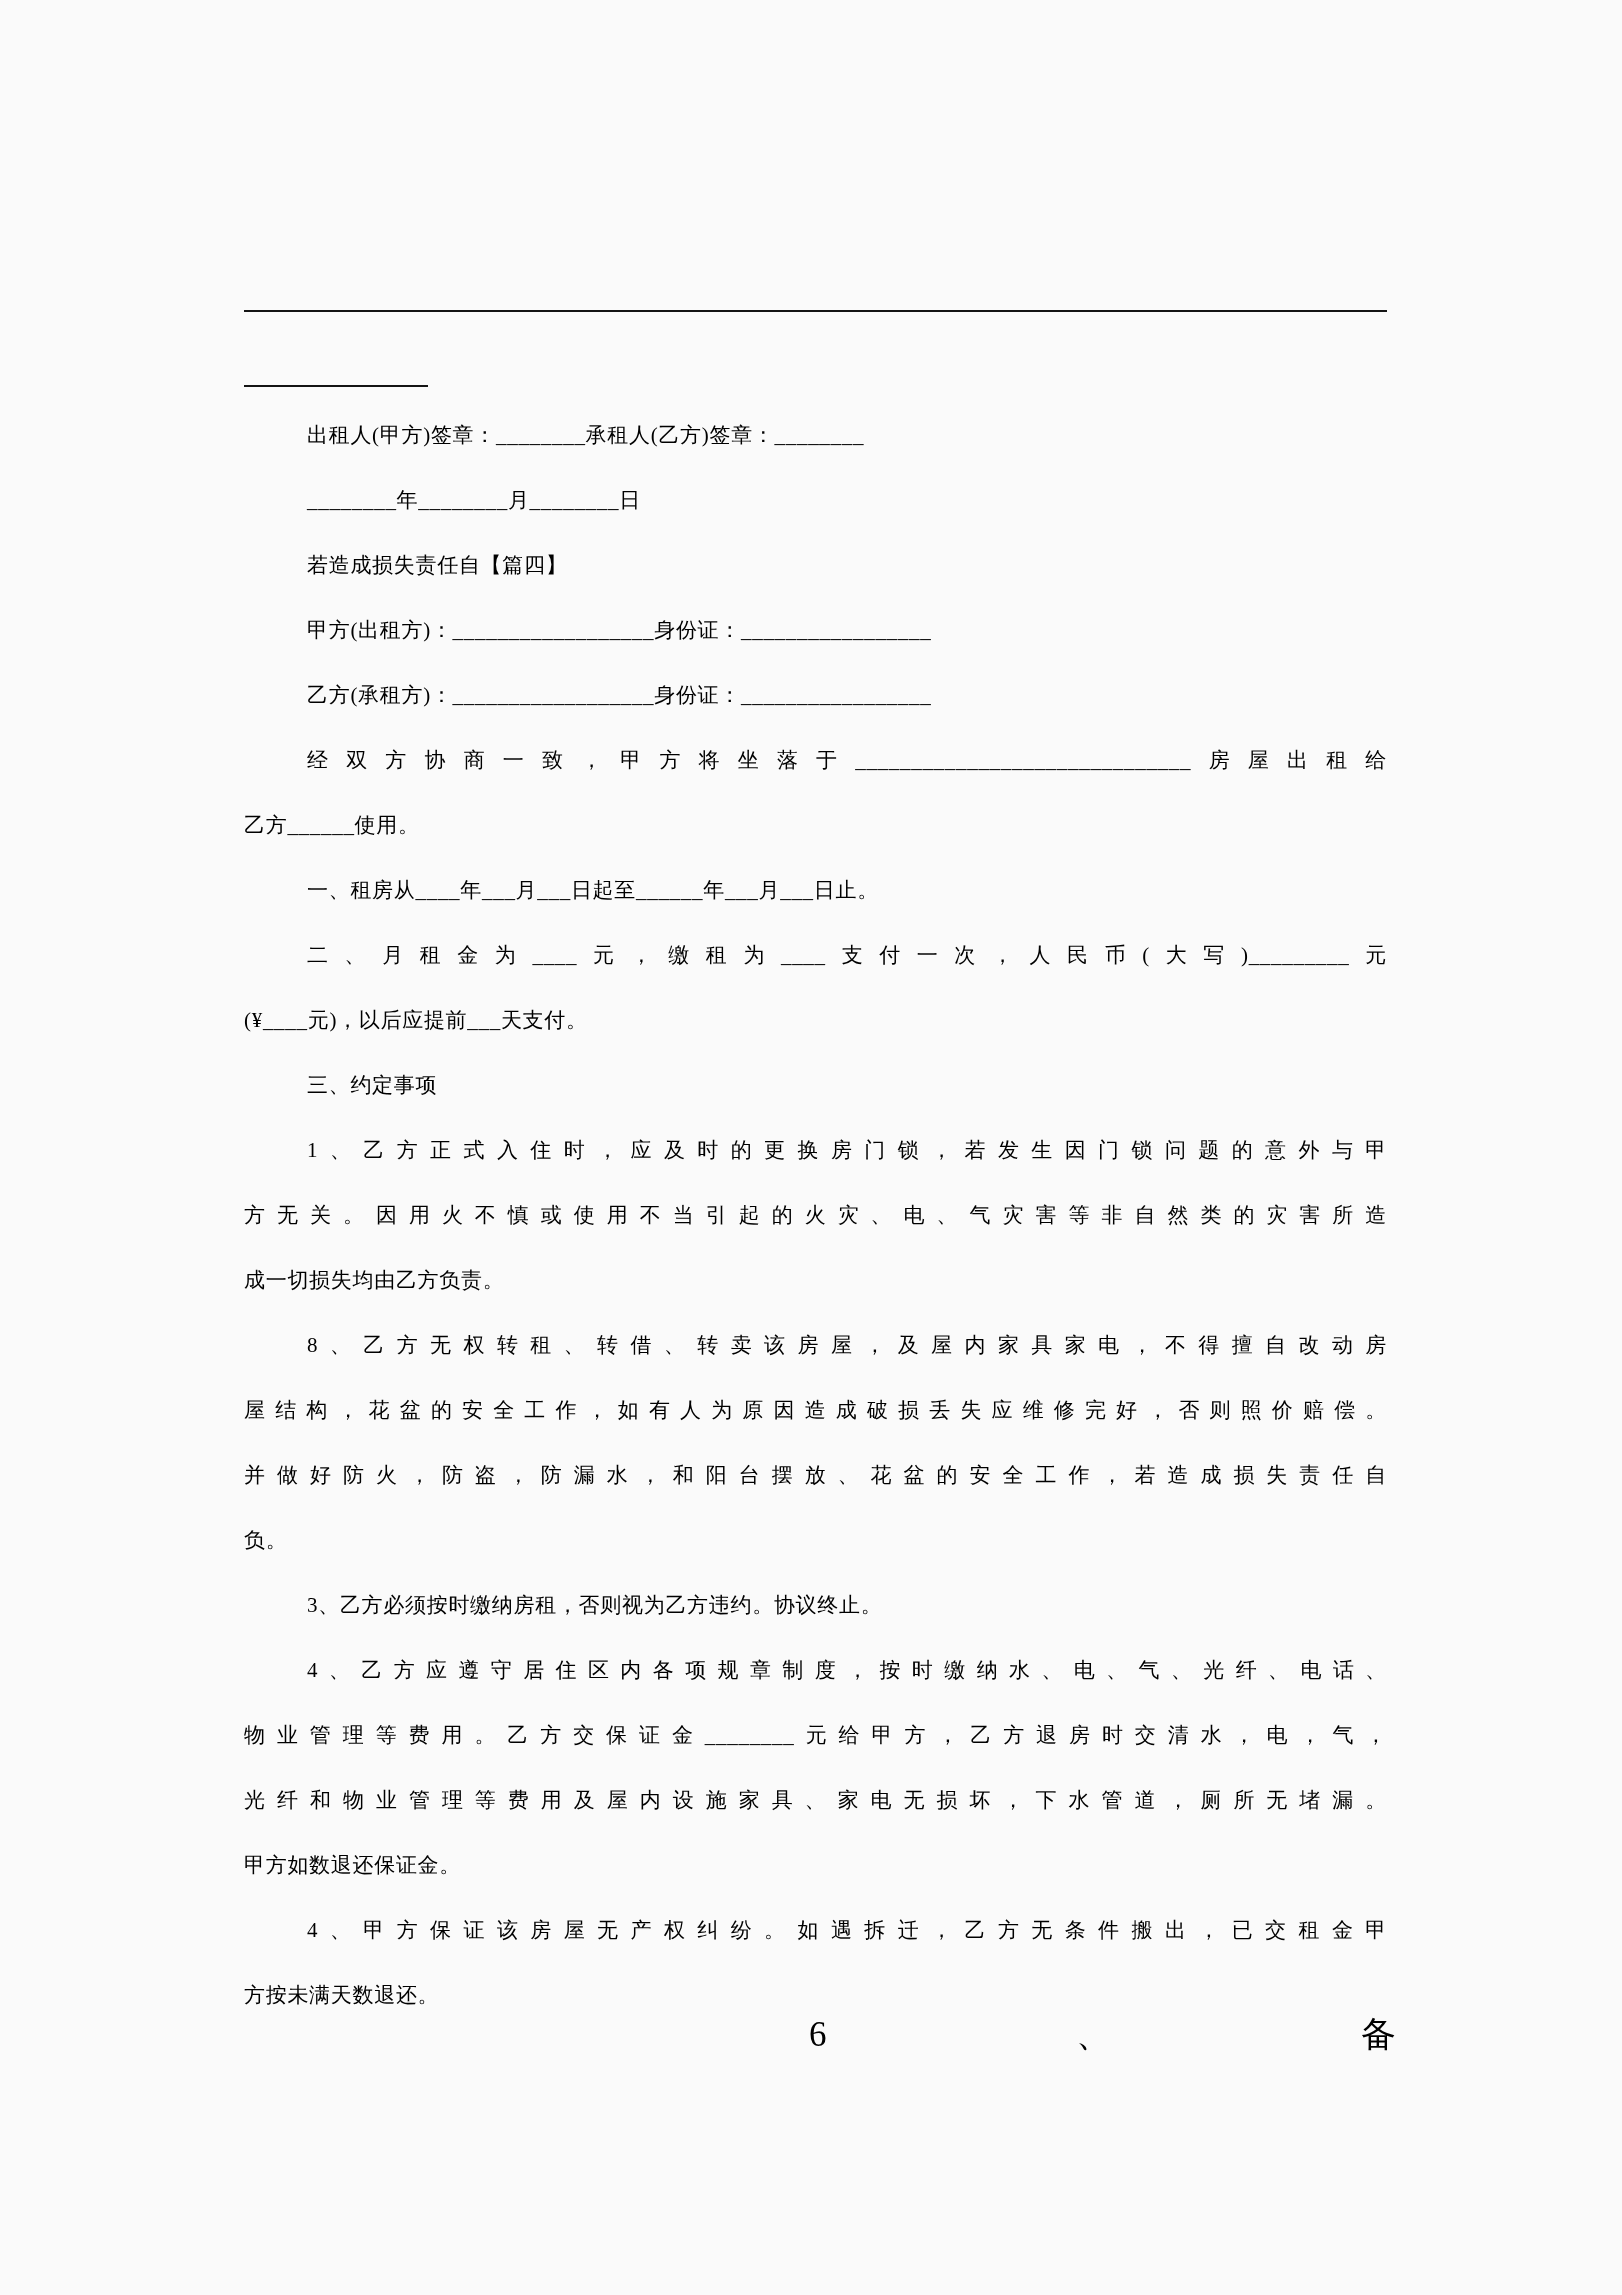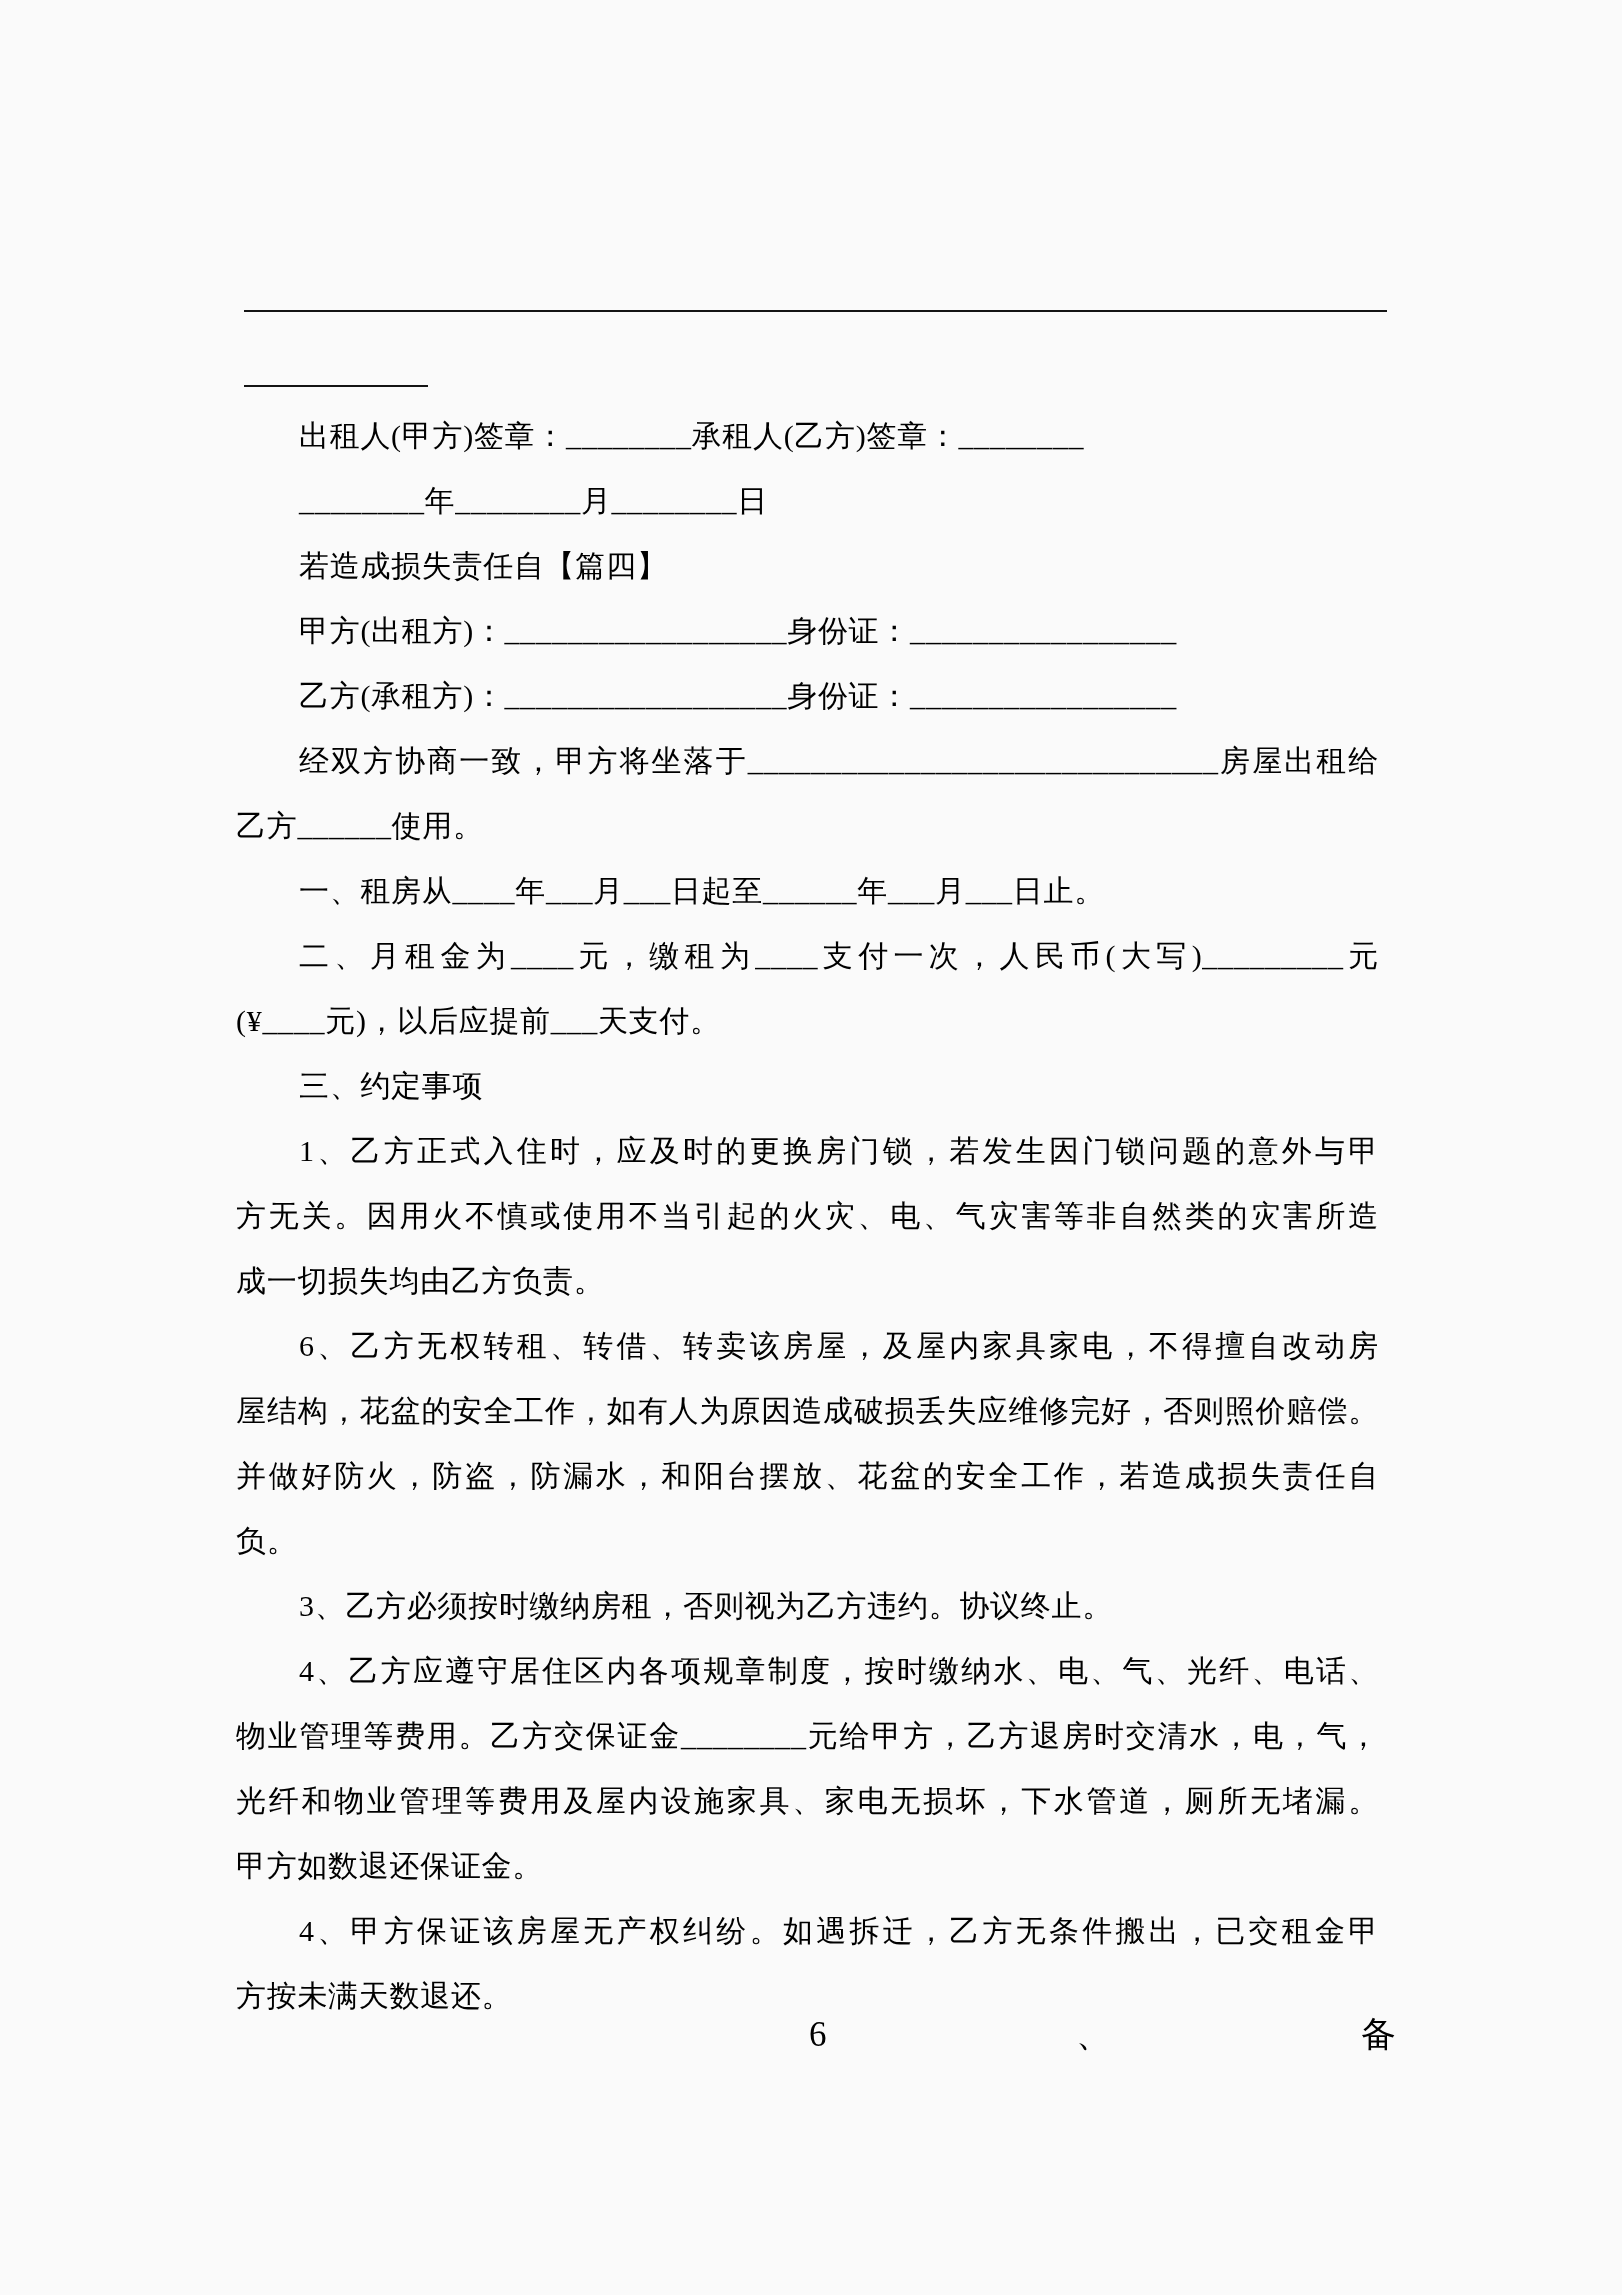--- a/index.html
+++ b/index.html
@@ -18,24 +18,24 @@
   }
   .rule {
     position: absolute;
     height: 2px;
     background: #141414;
   }
   .rule-top   { left: 244px; top: 310px; width: 1143px; }
   .rule-short { left: 244px; top: 385px; width: 184px; }
   .content {
     position: absolute;
-    left: 236px;
+    left: 244px;
     top: 403px;
     width: 1143px;
-    font-size: 30px;
+    font-size: 21px;
   }
   .line {
     height: 65px;
     line-height: 65px;
     overflow: hidden;
     text-align: left;
     letter-spacing: 0.7px;
   }
   .line.indent { padding-left: 63px; }
   .line.fill {
@@ -72,21 +72,21 @@
       <div class="line indent">乙方(承租方)：__________________身份证：_________________</div>
       <div class="line indent fill">经双方协商一致，甲方将坐落于______________________________房屋出租给</div>
       <div class="line">乙方______使用。</div>
       <div class="line indent">一、租房从____年___月___日起至______年___月___日止。</div>
       <div class="line indent fill">二、月租金为____元，缴租为____支付一次，人民币(大写)_________元</div>
       <div class="line">(¥____元)，以后应提前___天支付。</div>
       <div class="line indent">三、约定事项</div>
       <div class="line indent fill">1、乙方正式入住时，应及时的更换房门锁，若发生因门锁问题的意外与甲</div>
       <div class="line fill">方无关。因用火不慎或使用不当引起的火灾、电、气灾害等非自然类的灾害所造</div>
       <div class="line">成一切损失均由乙方负责。</div>
-      <div class="line indent fill">6、乙方无权转租、转借、转卖该房屋，及屋内家具家电，不得擅自改动房</div>
+      <div class="line indent fill">8、乙方无权转租、转借、转卖该房屋，及屋内家具家电，不得擅自改动房</div>
       <div class="line fill">屋结构，花盆的安全工作，如有人为原因造成破损丢失应维修完好，否则照价赔偿。</div>
       <div class="line fill">并做好防火，防盗，防漏水，和阳台摆放、花盆的安全工作，若造成损失责任自</div>
       <div class="line">负。</div>
       <div class="line indent">3、乙方必须按时缴纳房租，否则视为乙方违约。协议终止。</div>
       <div class="line indent fill">4、乙方应遵守居住区内各项规章制度，按时缴纳水、电、气、光纤、电话、</div>
       <div class="line fill">物业管理等费用。乙方交保证金________元给甲方，乙方退房时交清水，电，气，</div>
       <div class="line fill">光纤和物业管理等费用及屋内设施家具、家电无损坏，下水管道，厕所无堵漏。</div>
       <div class="line">甲方如数退还保证金。</div>
       <div class="line indent fill">4、甲方保证该房屋无产权纠纷。如遇拆迁，乙方无条件搬出，已交租金甲</div>
       <div class="line">方按未满天数退还。</div>

